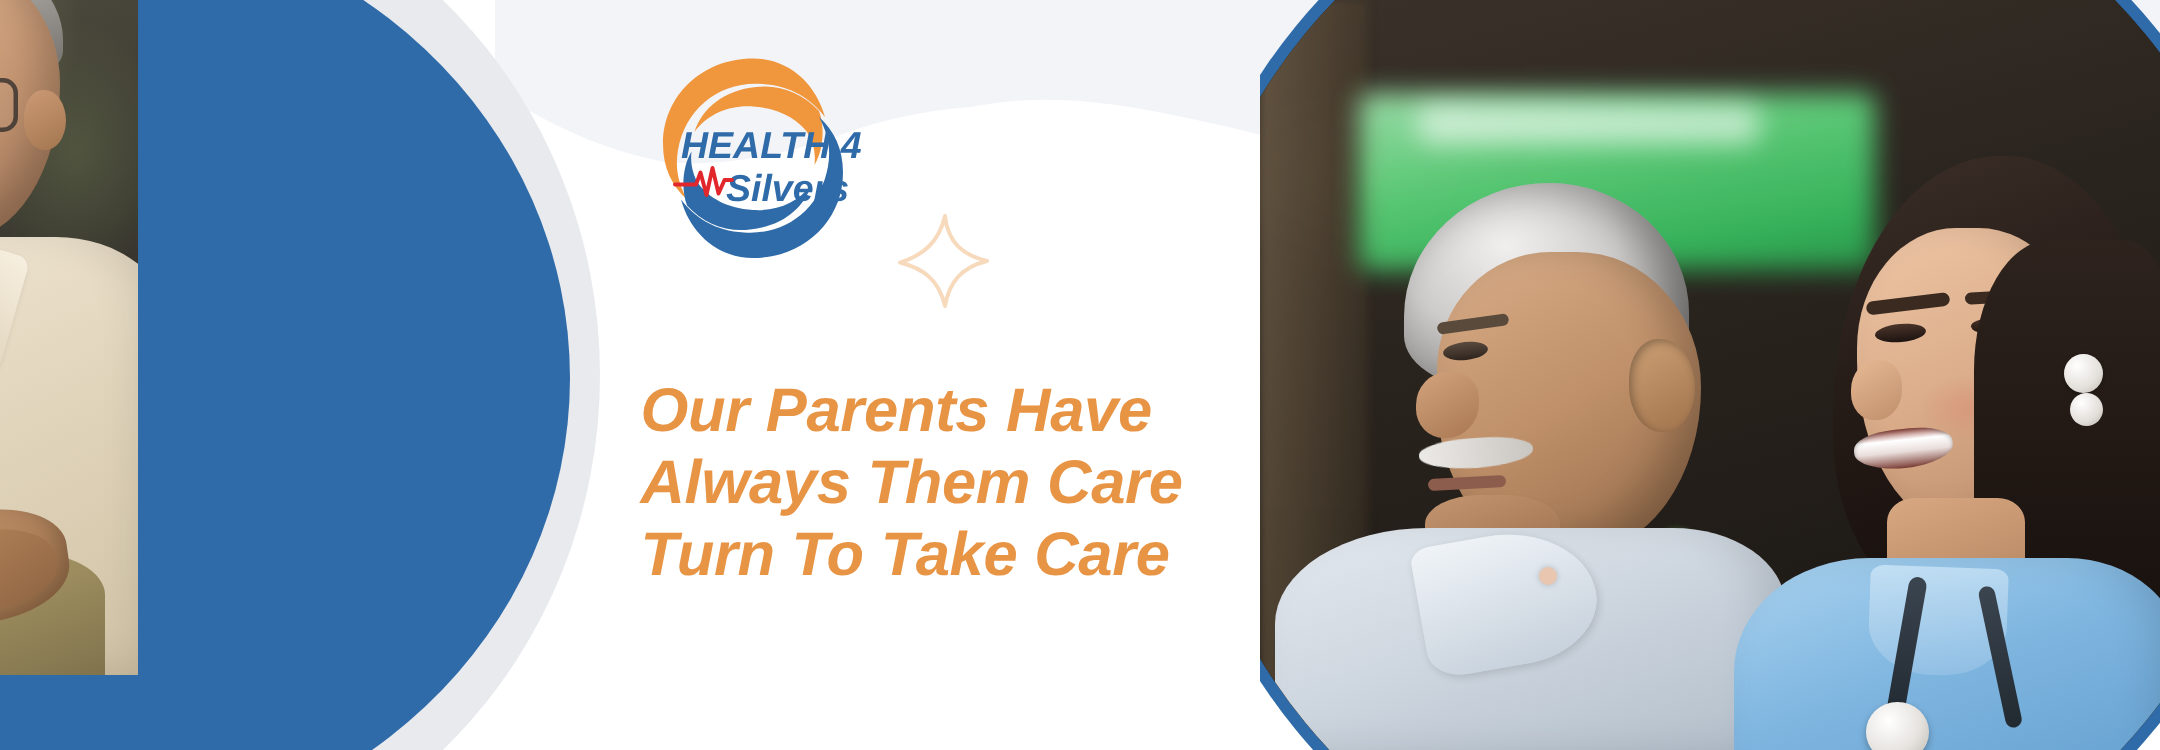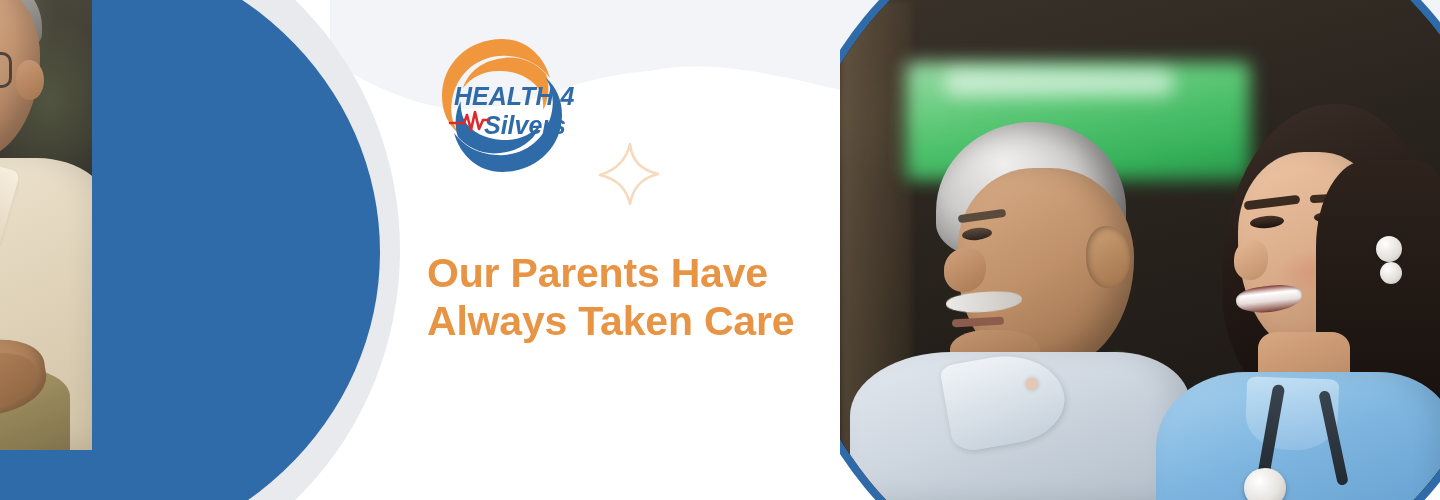--- a/index.html
+++ b/index.html
@@ -375,20 +375,21 @@
   }
   .headline{
     position:absolute;left:427px;top:249px;
     width:390px;
     font-size:41px;
     line-height:48px;
     font-weight:bold;
     color:#E89445;
     letter-spacing:-0.2px;
     pointer-events:auto;
+    font-style:italic;
   }
   .headline span{display:block;}
 </style>
 </head>
 <body>
 
 <div class="hero">
 
   <svg class="bg-band" viewBox="0 0 1440 500" preserveAspectRatio="none">
     <rect x="0" y="0" width="1440" height="500" fill="#ffffff"></rect>
@@ -495,17 +496,18 @@
       <path d="M22,93 L36,93 L39,85 L43,100 L47,82 L51,99 L55,90 L60,90" fill="none" stroke="#E1262C" stroke-width="2.6" stroke-linejoin="round" stroke-linecap="round"></path>
     </svg>
 
     <svg class="sparkle" viewBox="0 0 72 72">
       <path d="M38,6 C40,24 50,32 66,36 C50,40 41,49 38,66
                C34,49 24,41 8,37 C24,32 34,23 38,6 Z" fill="none" stroke="#F7D9BC" stroke-width="2.6" stroke-linejoin="round"></path>
     </svg>
 
     <h1 class="headline">
       <span>Our Parents Have</span>
-      <span>Always Taken Care</span>
+      <span>Always Them Care</span>
+      <span>Turn To Take Care</span>
     </h1>
 
   </div>
 </div>
 
 </body></html>

